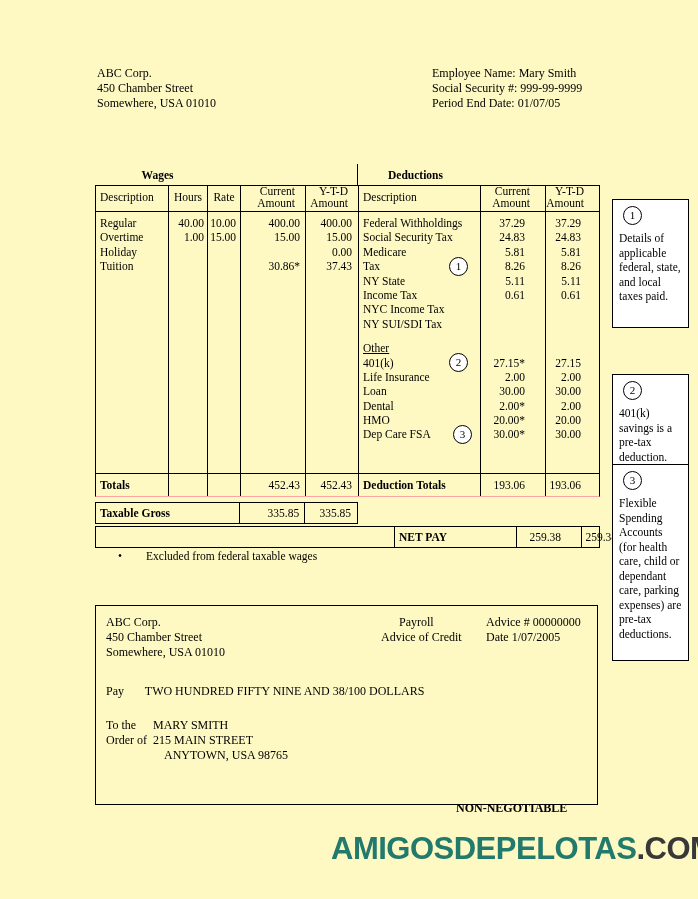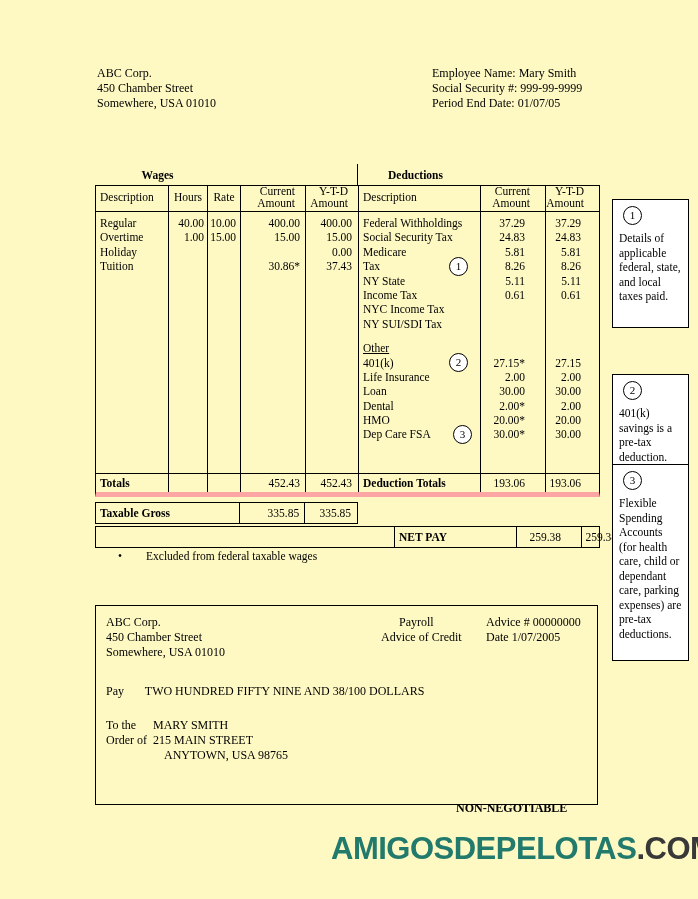--- a/index.html
+++ b/index.html
@@ -56,21 +56,21 @@
   .bcol.cw-rate  .cell { text-align: right; padding-right: 4px; }
   .bcol.cw-cur   .cell { text-align: right; padding-right: 5px; }
   .bcol.cw-ytd   .cell { text-align: right; padding-right: 6px; }
   .bcol.cd-cur   .cell { text-align: right; padding-right: 20px; }
   .bcol.cd-ytd   .cell { text-align: right; padding-right: 18px; }
   .dspacer { height: 10px; }
   .u { text-decoration: underline; }
   .bold { font-weight: bold; }
 
   .rowband .bcol { padding-top: 0; justify-content: center; }
-  .totals-band { height: 24px; border-top: 1px solid #000; border-bottom: 5px solid #fca5a5; }
+  .totals-band { height: 24px; border-top: 1px solid #000; border-bottom: 1px solid #fca5a5; }
   .g5 { height: 5px; } .g2 { height: 2px; }
   .taxable-band { height: 22px; }
   .taxable-band .half-l { border-top: 1px solid #000; border-bottom: 1px solid #000; border-left: 1px solid #000; }
   .netpay-band { height: 22px; border-top: 1px solid #000; border-bottom: 1px solid #000; padding-left: 36px; }
 
   .ann-circle {
     position: absolute; width: 19px; height: 19px; border: 1px solid #000;
     border-radius: 50%; background: #fff; text-align: center;
     line-height: 17px; font-size: 11px; z-index: 2;
   }

